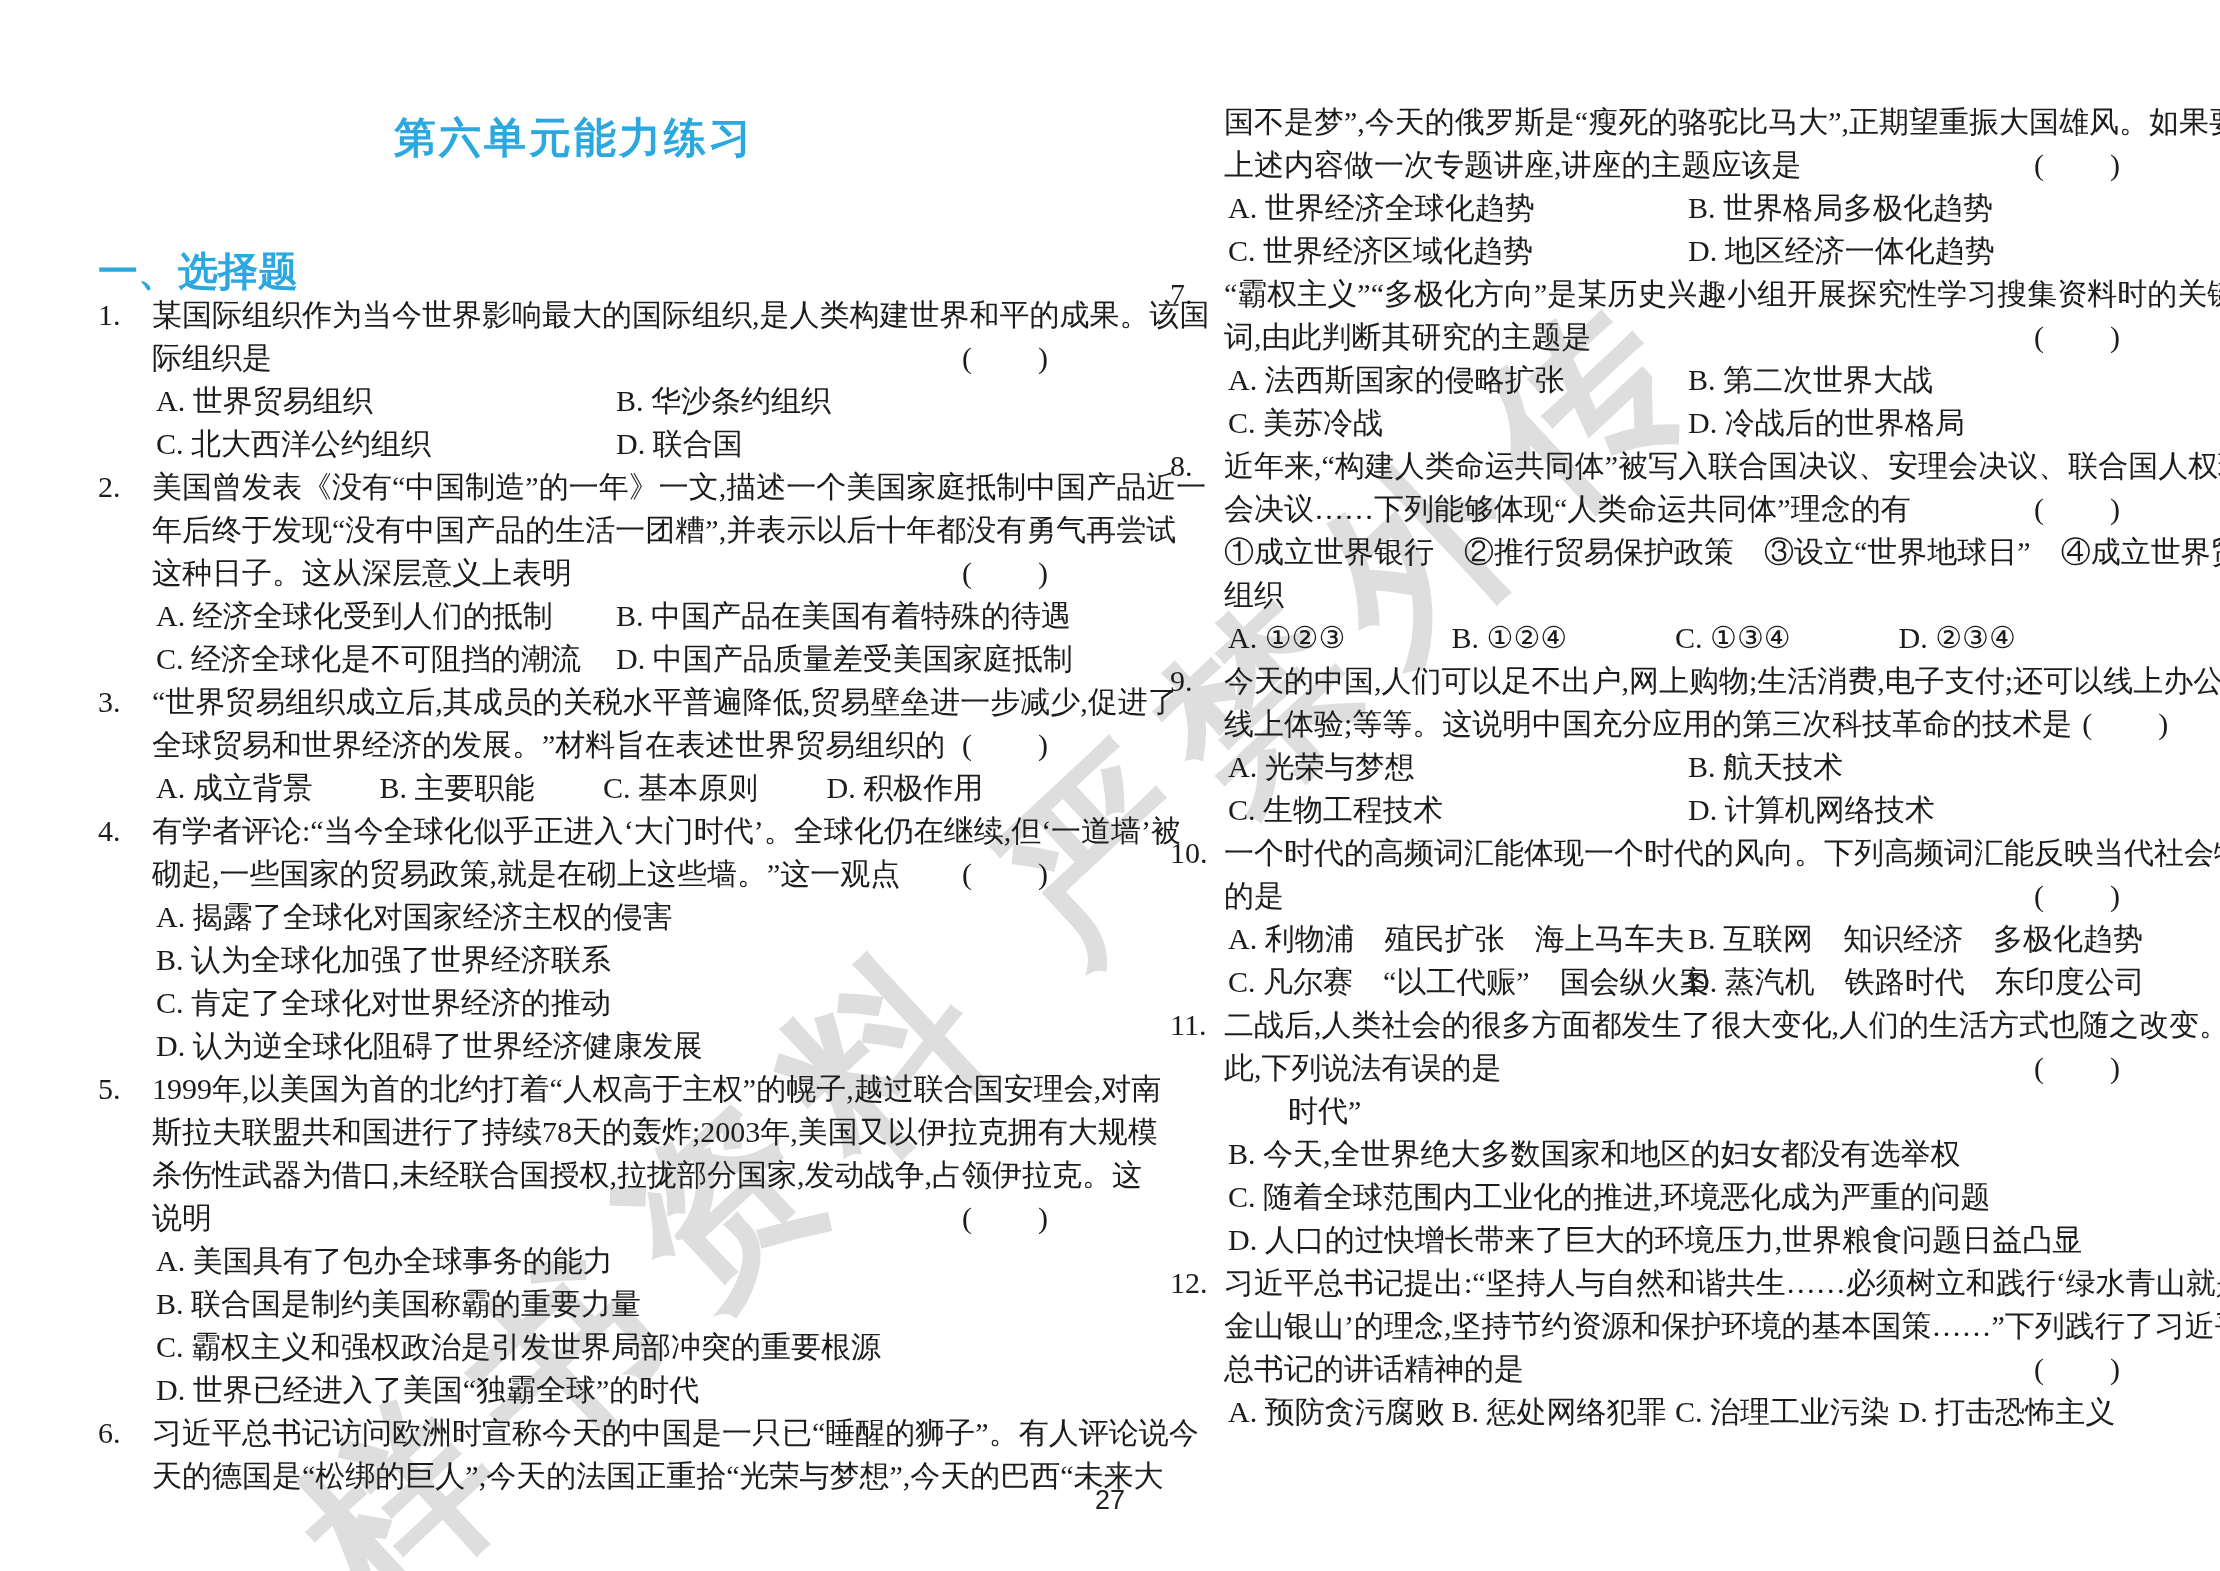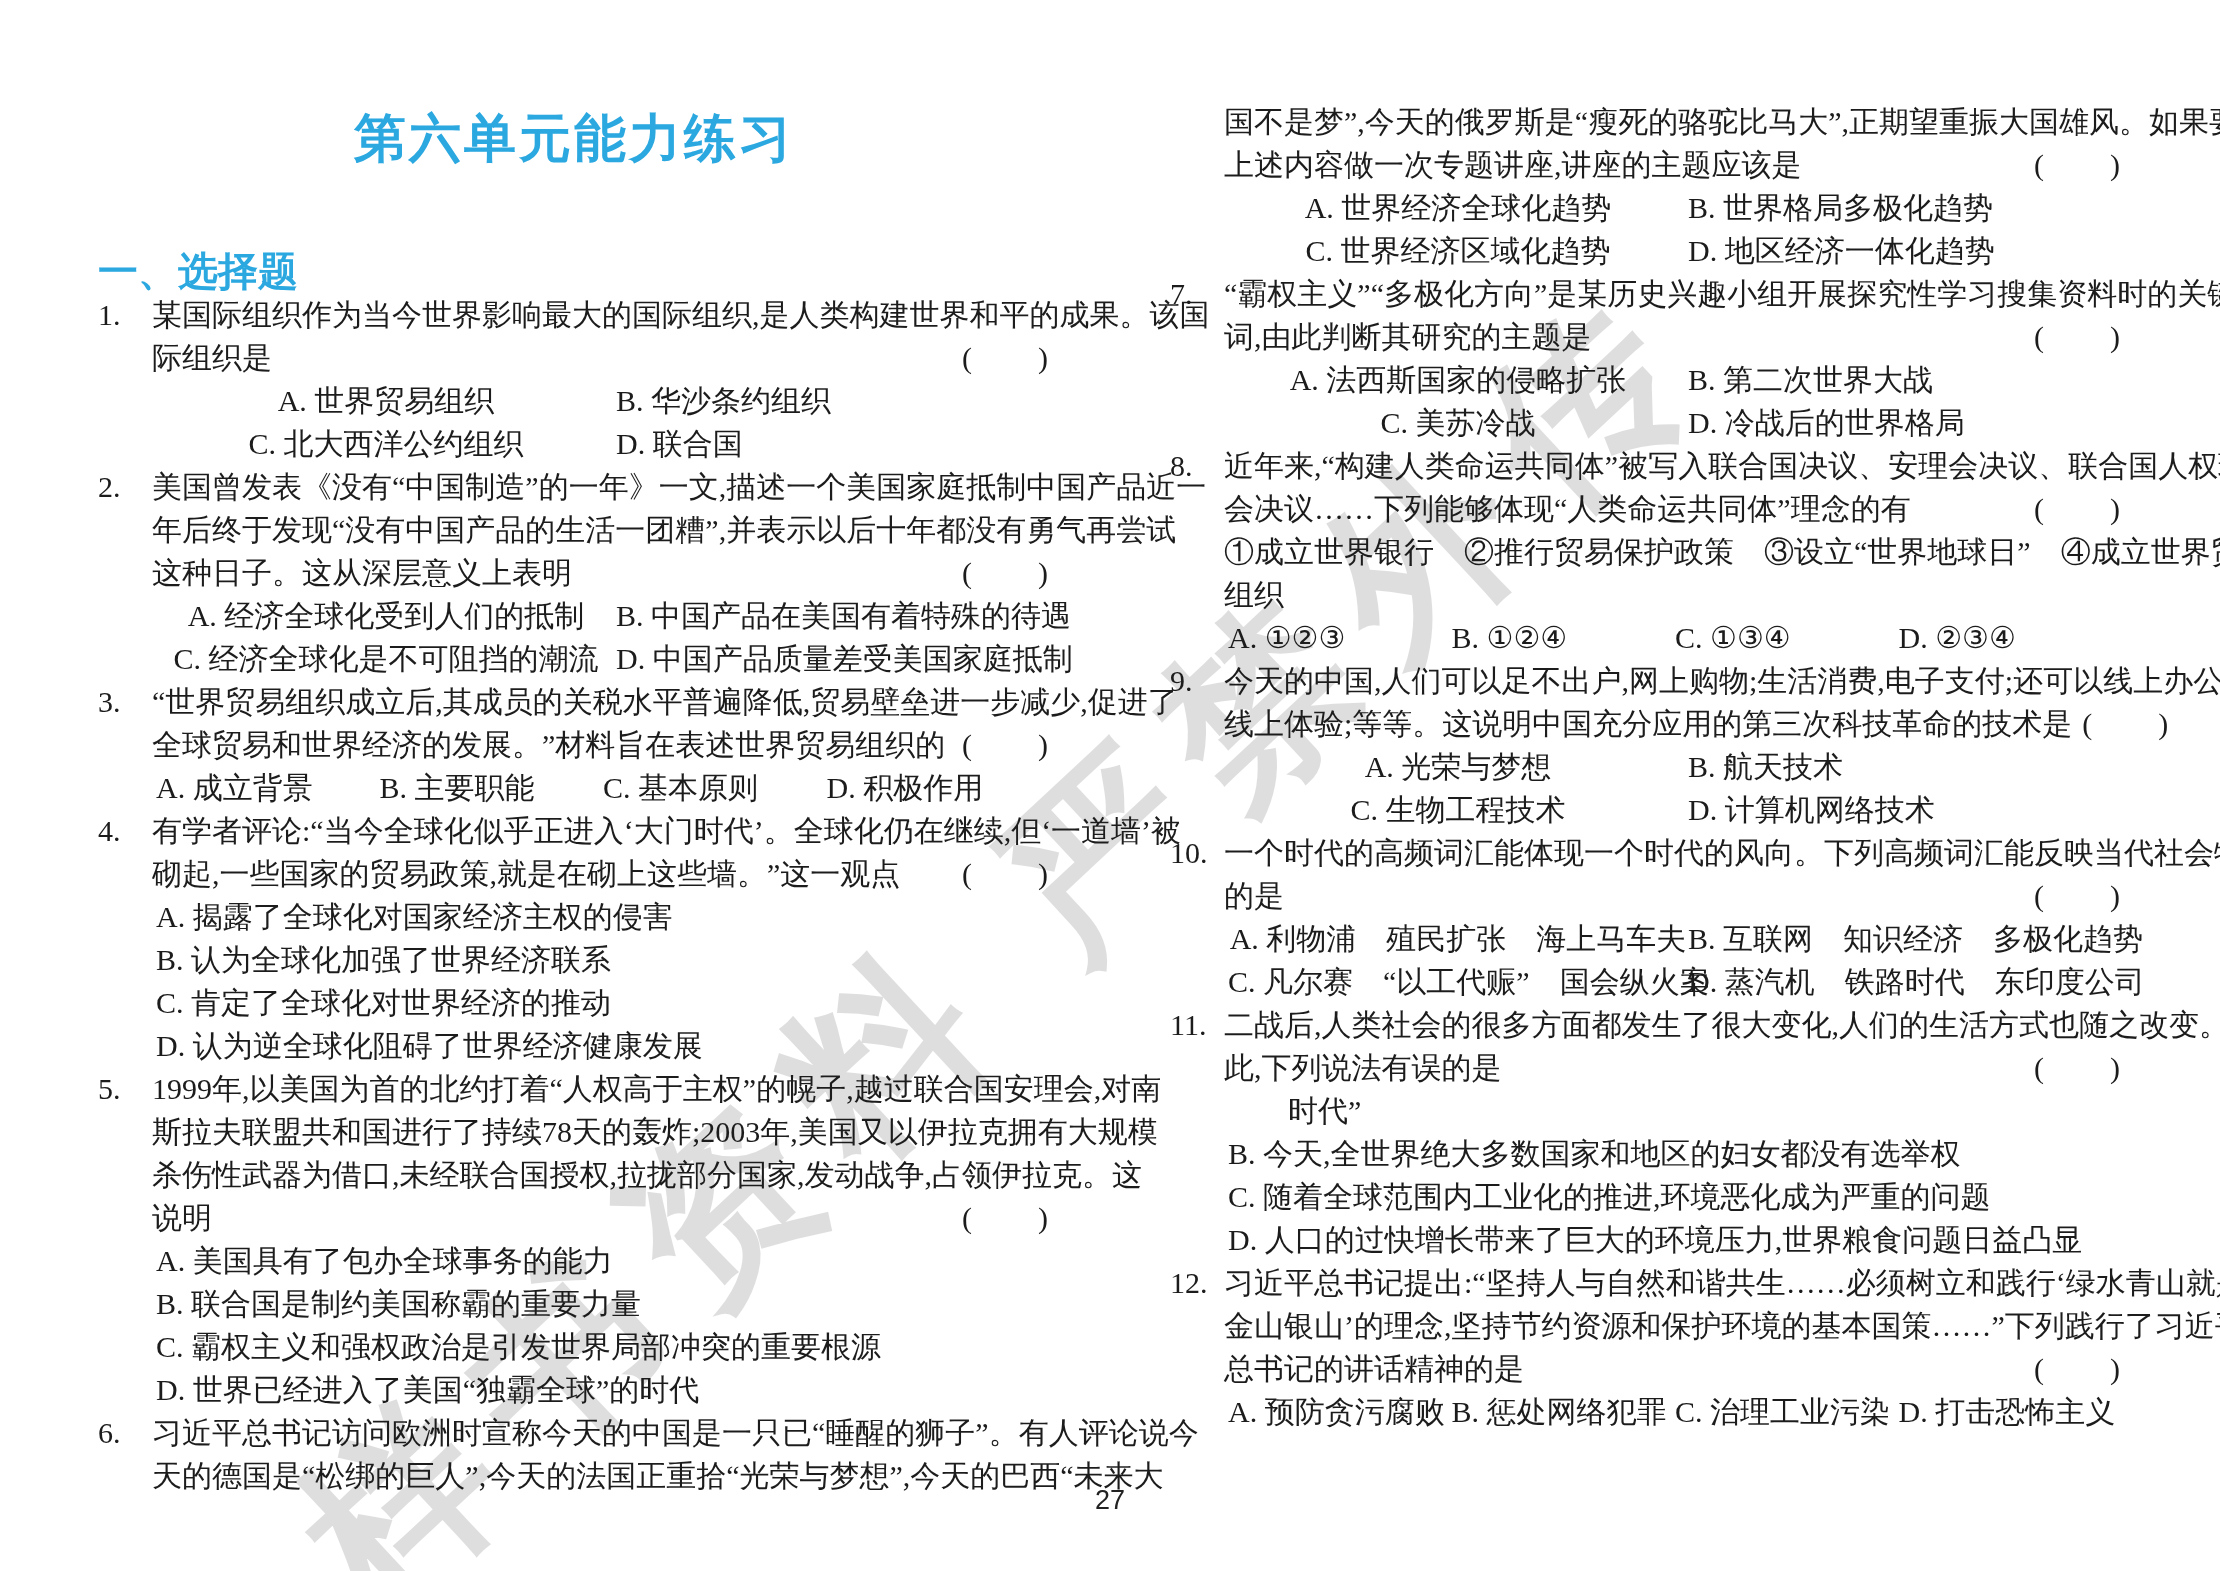--- a/index.html
+++ b/index.html
@@ -26,42 +26,42 @@
     z-index:0;
     font-weight:bold;
   }
   .content{position:relative;z-index:1;display:flex;gap:120px;}
   .col{width:952px;flex:none;}
   .doc-title{
     margin:14px 0 88px 0;
     text-align:center;
     font-family:"Liberation Sans","DejaVu Sans",sans-serif;
     font-weight:bold;
-    font-size:52px;
+    font-size:42px;
     line-height:48px;
     color:#2BA8E0;
     letter-spacing:3px;
   }
   .section-head{
     font-family:"Liberation Sans","DejaVu Sans",sans-serif;
     font-weight:bold;
     font-size:40px;
     line-height:43px;
     color:#2BA8E0;
   }
   .row{line-height:43px;white-space:nowrap;}
   .stem{display:flex;}
   .stem.cont{padding-left:54px;}
   .qnum{width:54px;flex:none;}
   .qtext{flex:none;}
   .fill{flex:1 1 auto;min-width:10px;}
   .bracket{flex:none;letter-spacing:2px;}
   .opt{padding-left:58px;display:flex;}
   .optc{padding-left:118px;display:flex;}
-  .opts2{display:flex;padding-left:58px;text-align:center;}
+  .opts2{display:flex;padding-left:58px;}
   .opts2 .ofirst{width:460px;flex:none;}
   .opts2 .oitem{flex:none;}
   .opts4{display:flex;padding-left:58px;justify-content:space-between;}
   .opts4 .oitem{flex:1 1 0;white-space:nowrap;}
   .page-number{
     position:absolute;
     bottom:55px;left:50%;
     transform:translateX(-50%);
     font-family:"Liberation Sans","DejaVu Sans",sans-serif;
     font-size:27px;

